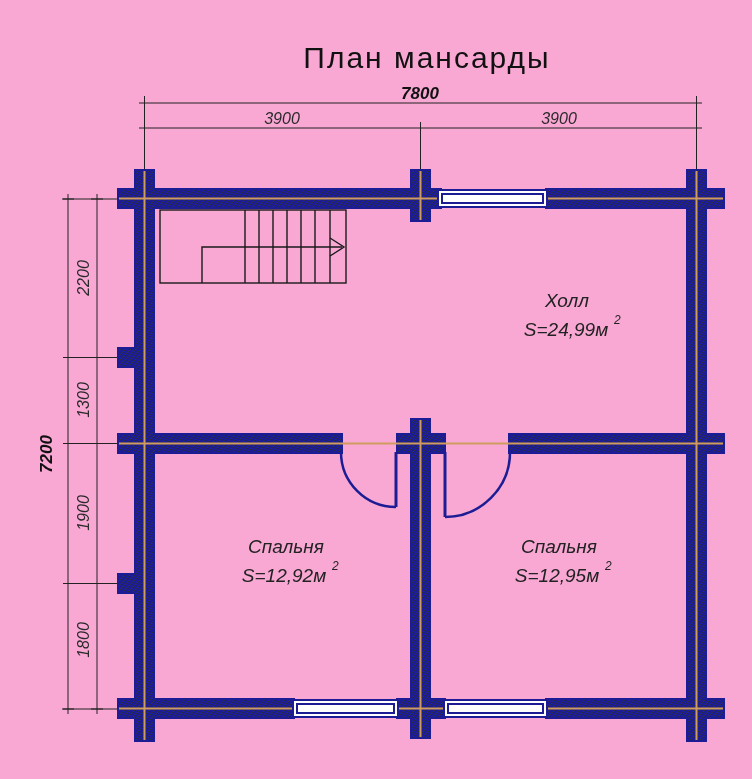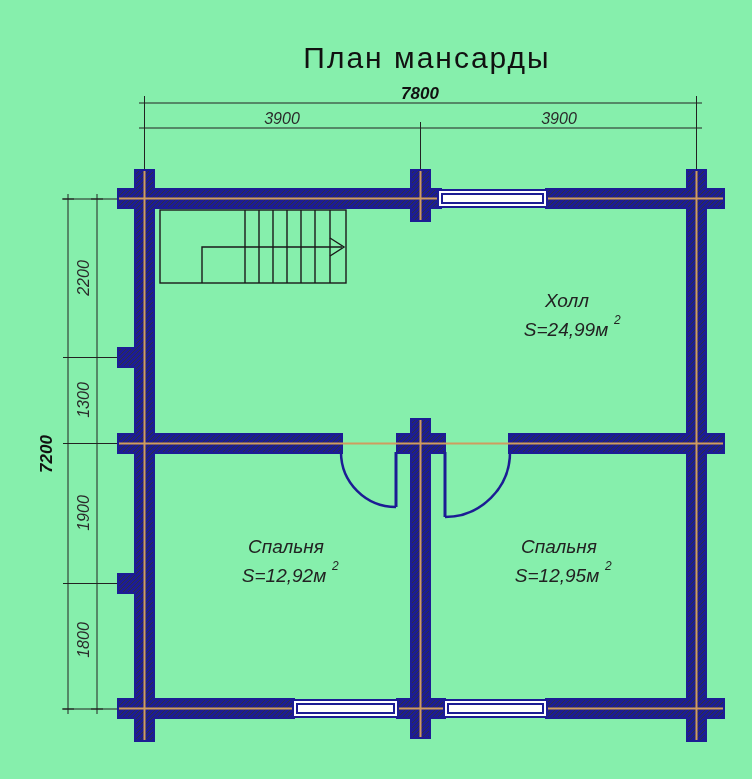--- a/index.html
+++ b/index.html
@@ -1,19 +1,19 @@
 <!DOCTYPE html>
 <html><head>
 <meta charset="utf-8">
 <style>
   html,body{margin:0;padding:0;background:#ffffff;}
   .canvas{
     position:relative;
     width:752px;height:779px;
-    background:#86efac;
+    background:#f9a8d4;
     font-family:"Liberation Sans",sans-serif;
     overflow:hidden;
   }
   svg text{ fill:#1a1a1a; }
   .title-text{
     font-size:30px;
     letter-spacing:2px;
     fill:#111111;
   }
   .dim-total{

